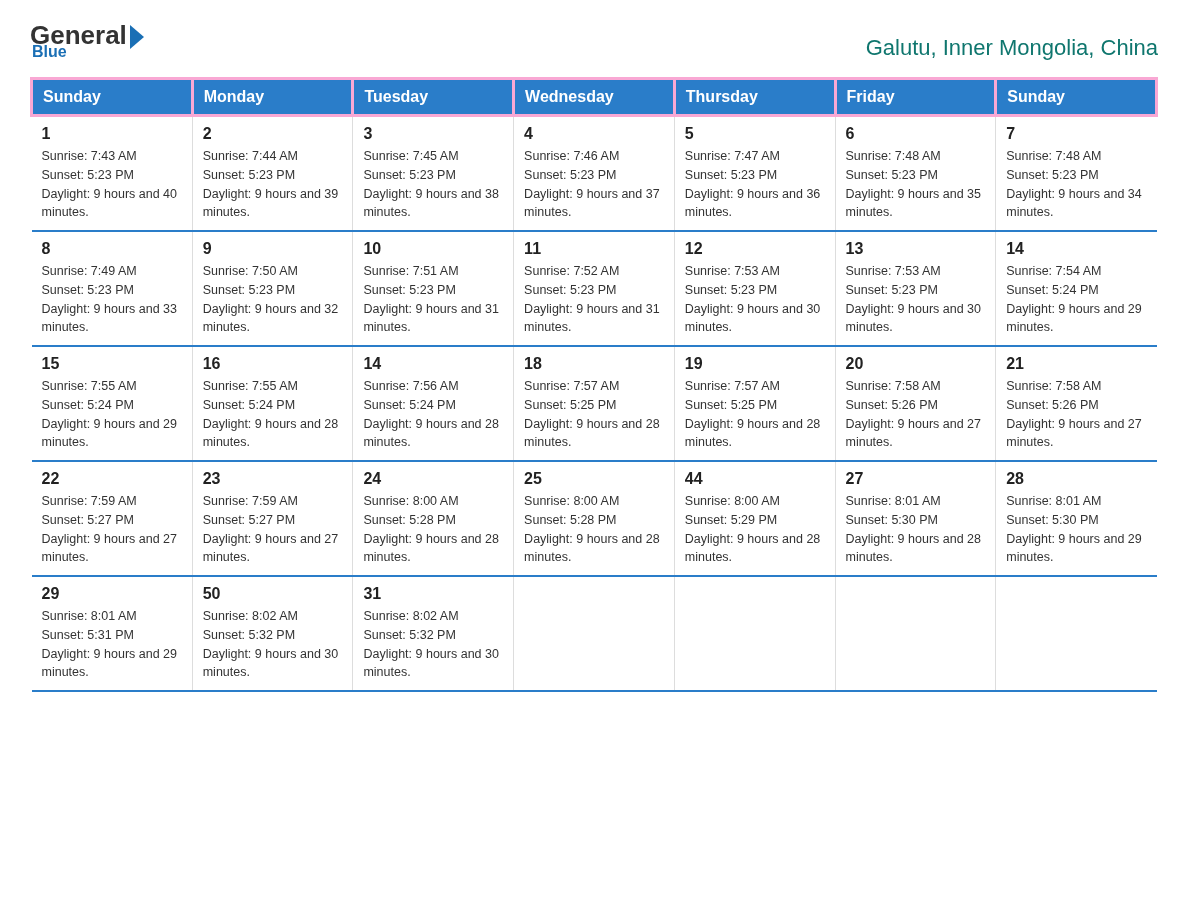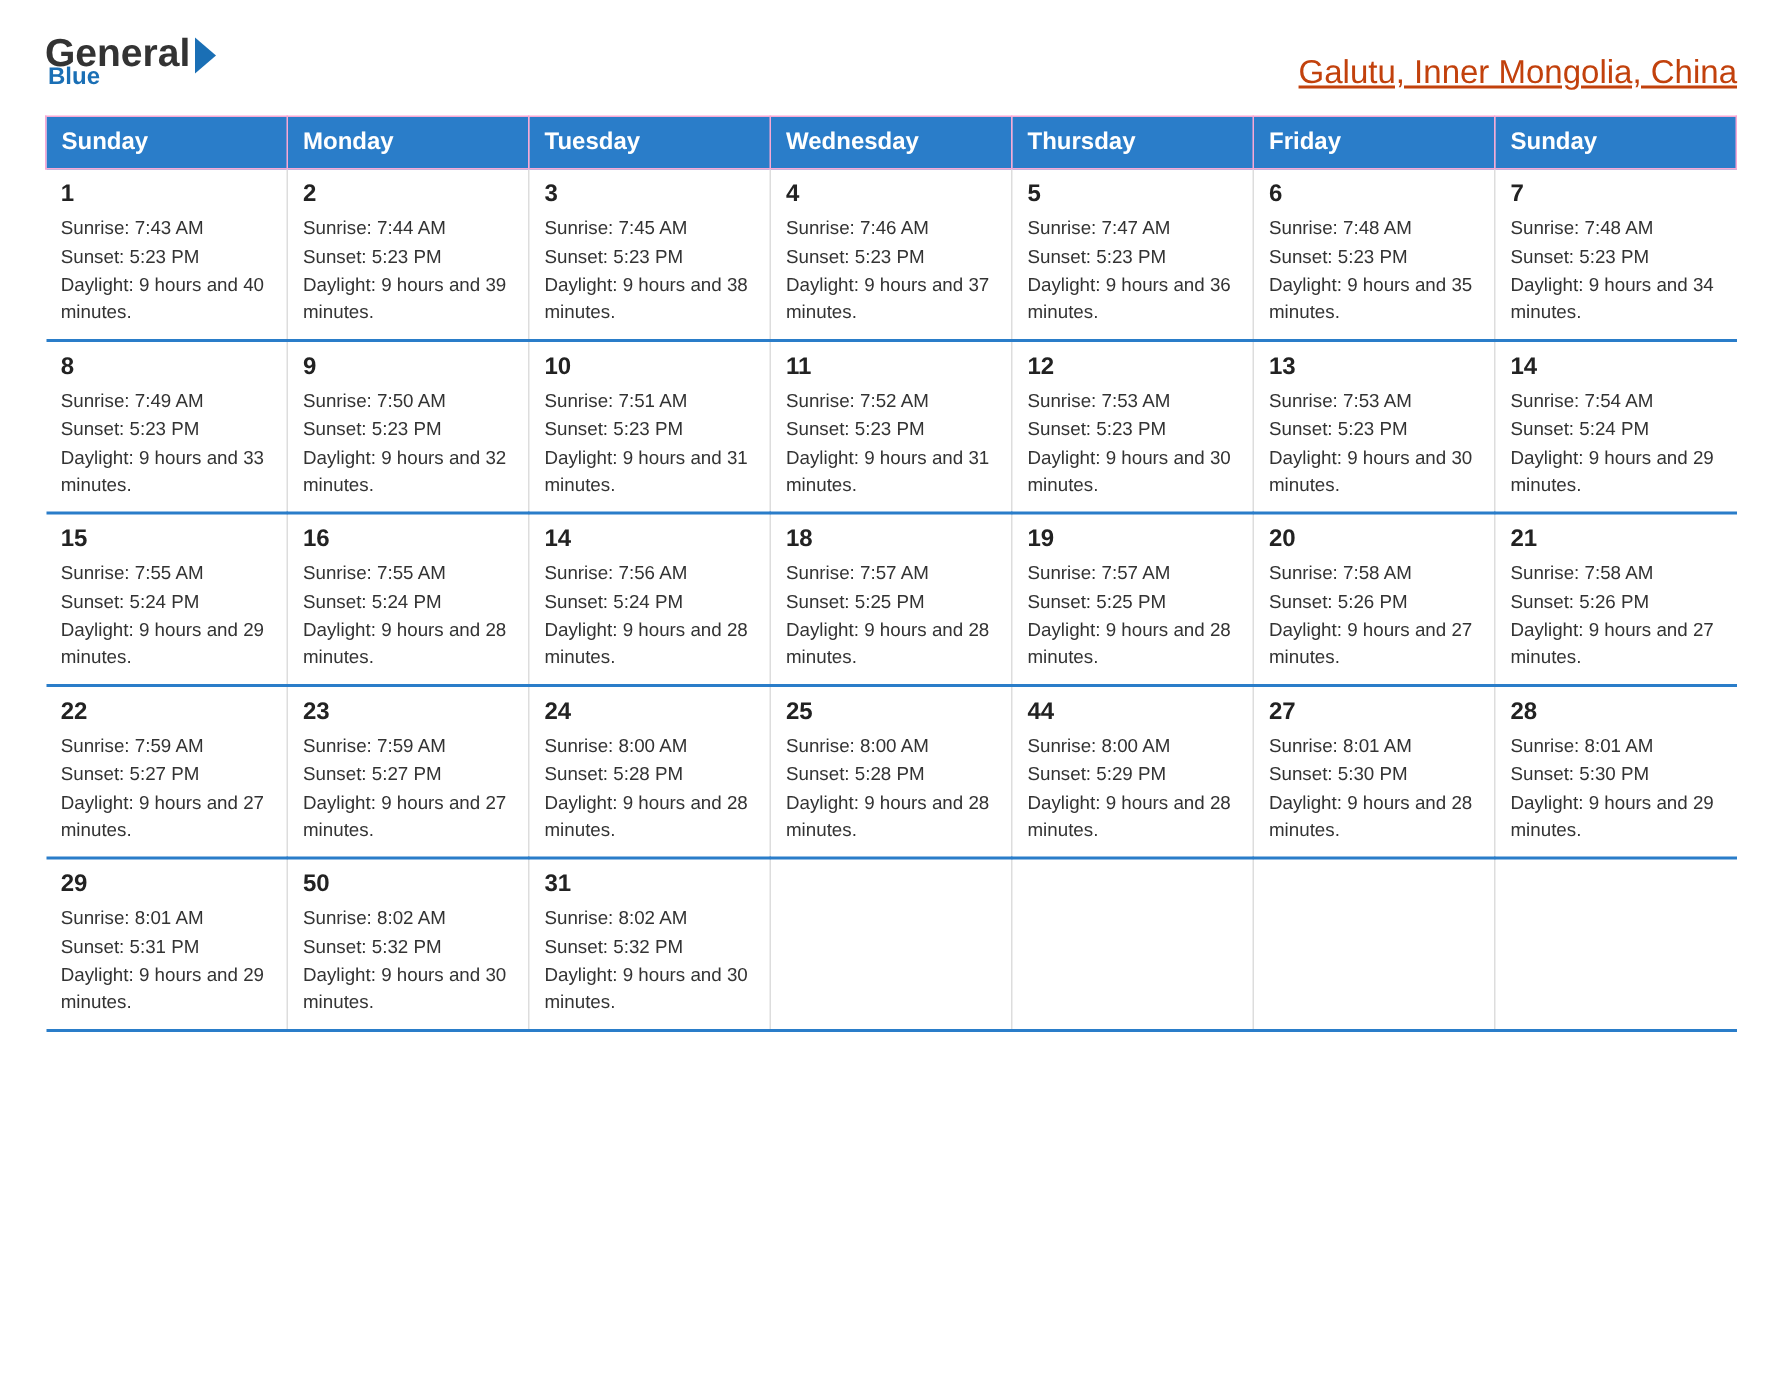--- a/index.html
+++ b/index.html
@@ -50,39 +50,38 @@
       text-align: right;
     }
     .calendar-title {
       font-size: 52px;
       font-weight: bold;
       color: #222;
       line-height: 1.1;
     }
     .calendar-subtitle {
       font-size: 22px;
-      color: #c2410c;
+      color: #0f766e;
       margin-top: 4px;
-      text-decoration: underline;
     }
     table {
       width: 100%;
       border-collapse: collapse;
       table-layout: fixed;
     }
     thead tr {
       background-color: #2a7dc9;
     }
     thead th {
       color: #fff;
       font-size: 16px;
       font-weight: bold;
       padding: 8px 10px;
       text-align: left;
-      border: 1px solid #f9a8d4;
+      border: 3px solid #f9a8d4;
     }
     tbody tr {
       border-bottom: 2px solid #2a7dc9;
     }
     tbody td {
       vertical-align: top;
       padding: 8px 10px;
       font-size: 13px;
       color: #333;
       border-right: 1px solid #ddd;

